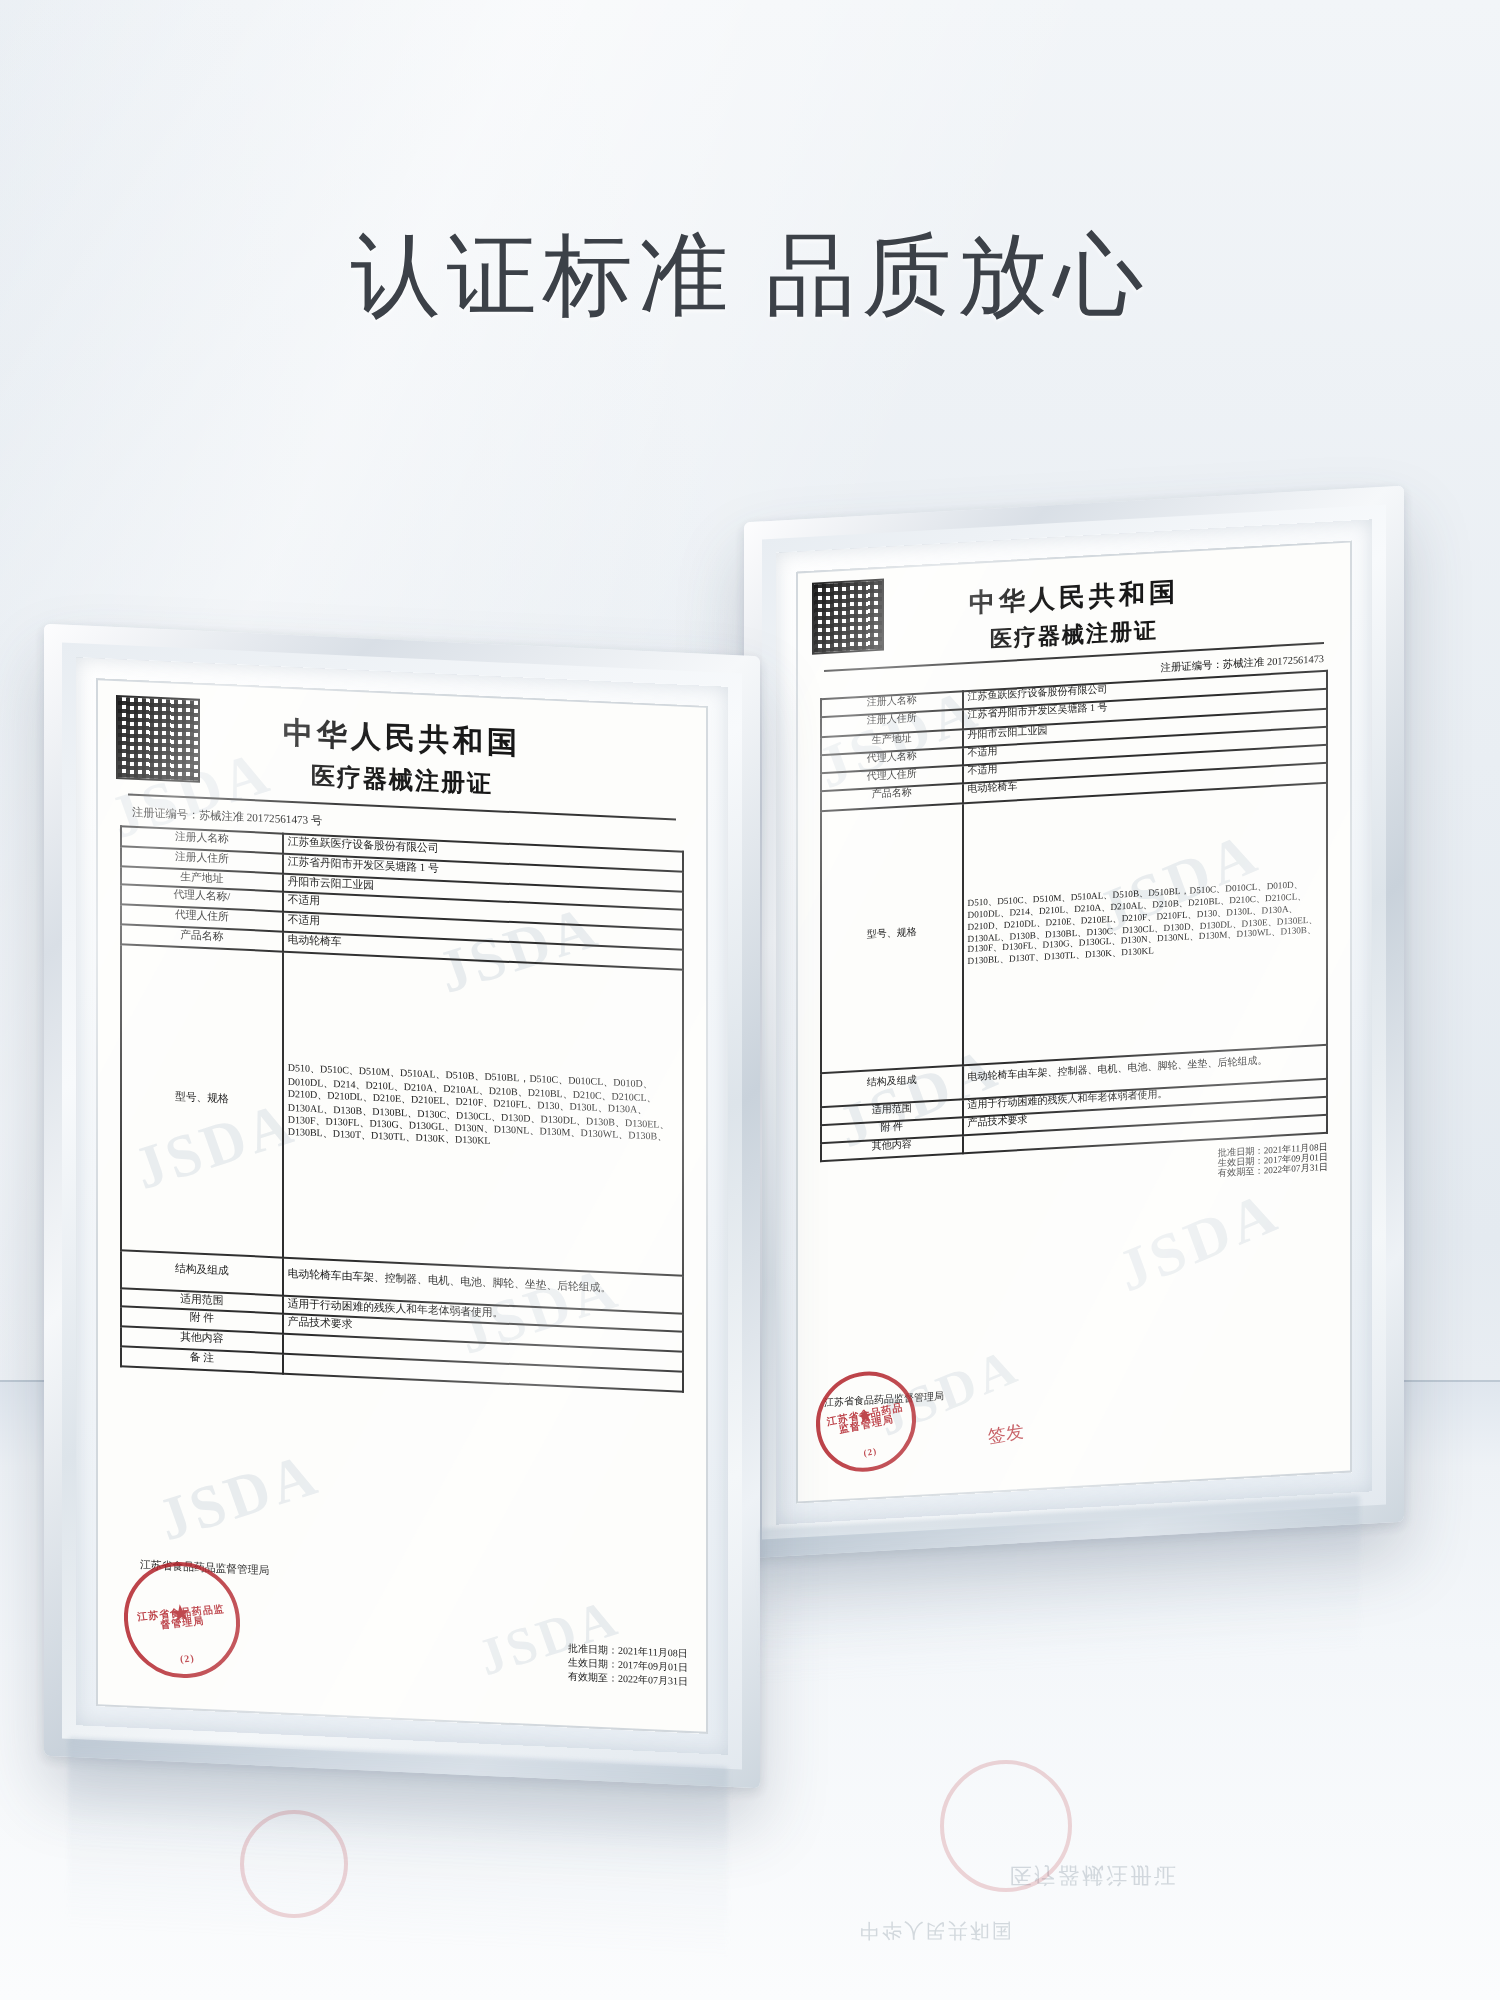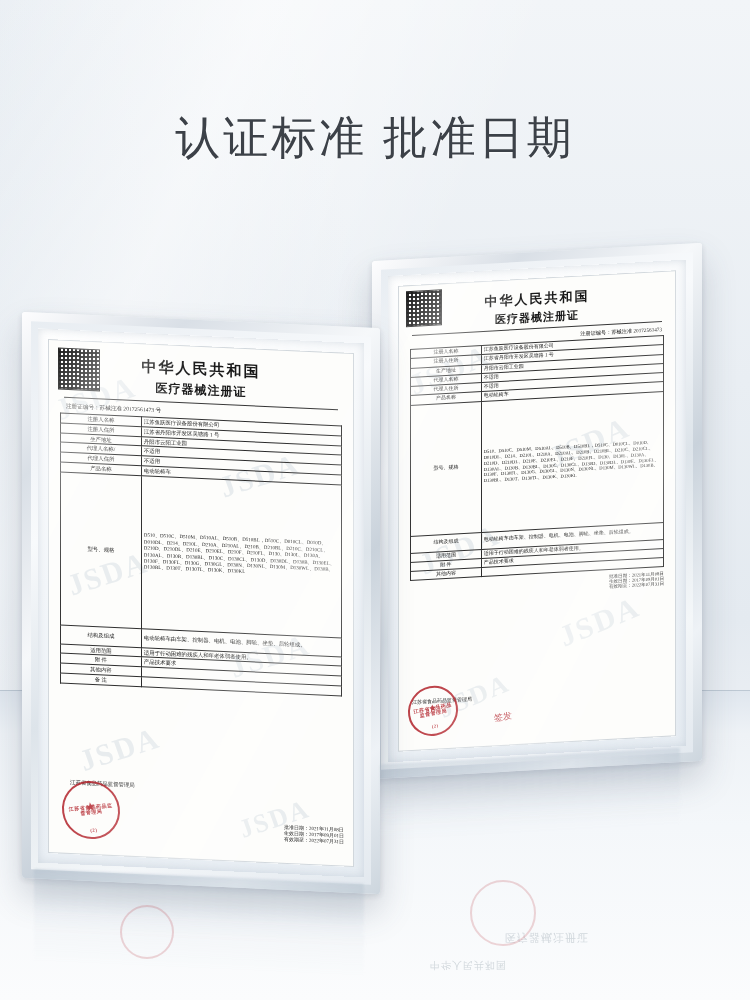--- a/index.html
+++ b/index.html
@@ -255,21 +255,21 @@
     pointer-events: none;
   }
 </style>
 </head>
 <body>
 
 <div class="stage">
 
   <div class="floor"></div>
 
-  <div class="headline">认证标准 批准日期</div>
+  <div class="headline">认证标准 品质放心</div>
 
   <div class="frame" style="left:372px; top:252px; width:312px; height:500px; transform: skewY(-3.2deg);">
     <div class="frame-inner">
       <div class="mat">
         <div class="paper">
 
           <span class="wm" style="left:10px; top:70px; font-size:30px;">JSDA</span>
           <span class="wm" style="left:150px; top:150px; font-size:30px;">JSDA</span>
           <span class="wm" style="left:20px; top:250px; font-size:30px;">JSDA</span>
           <span class="wm" style="left:160px; top:330px; font-size:30px;">JSDA</span>

